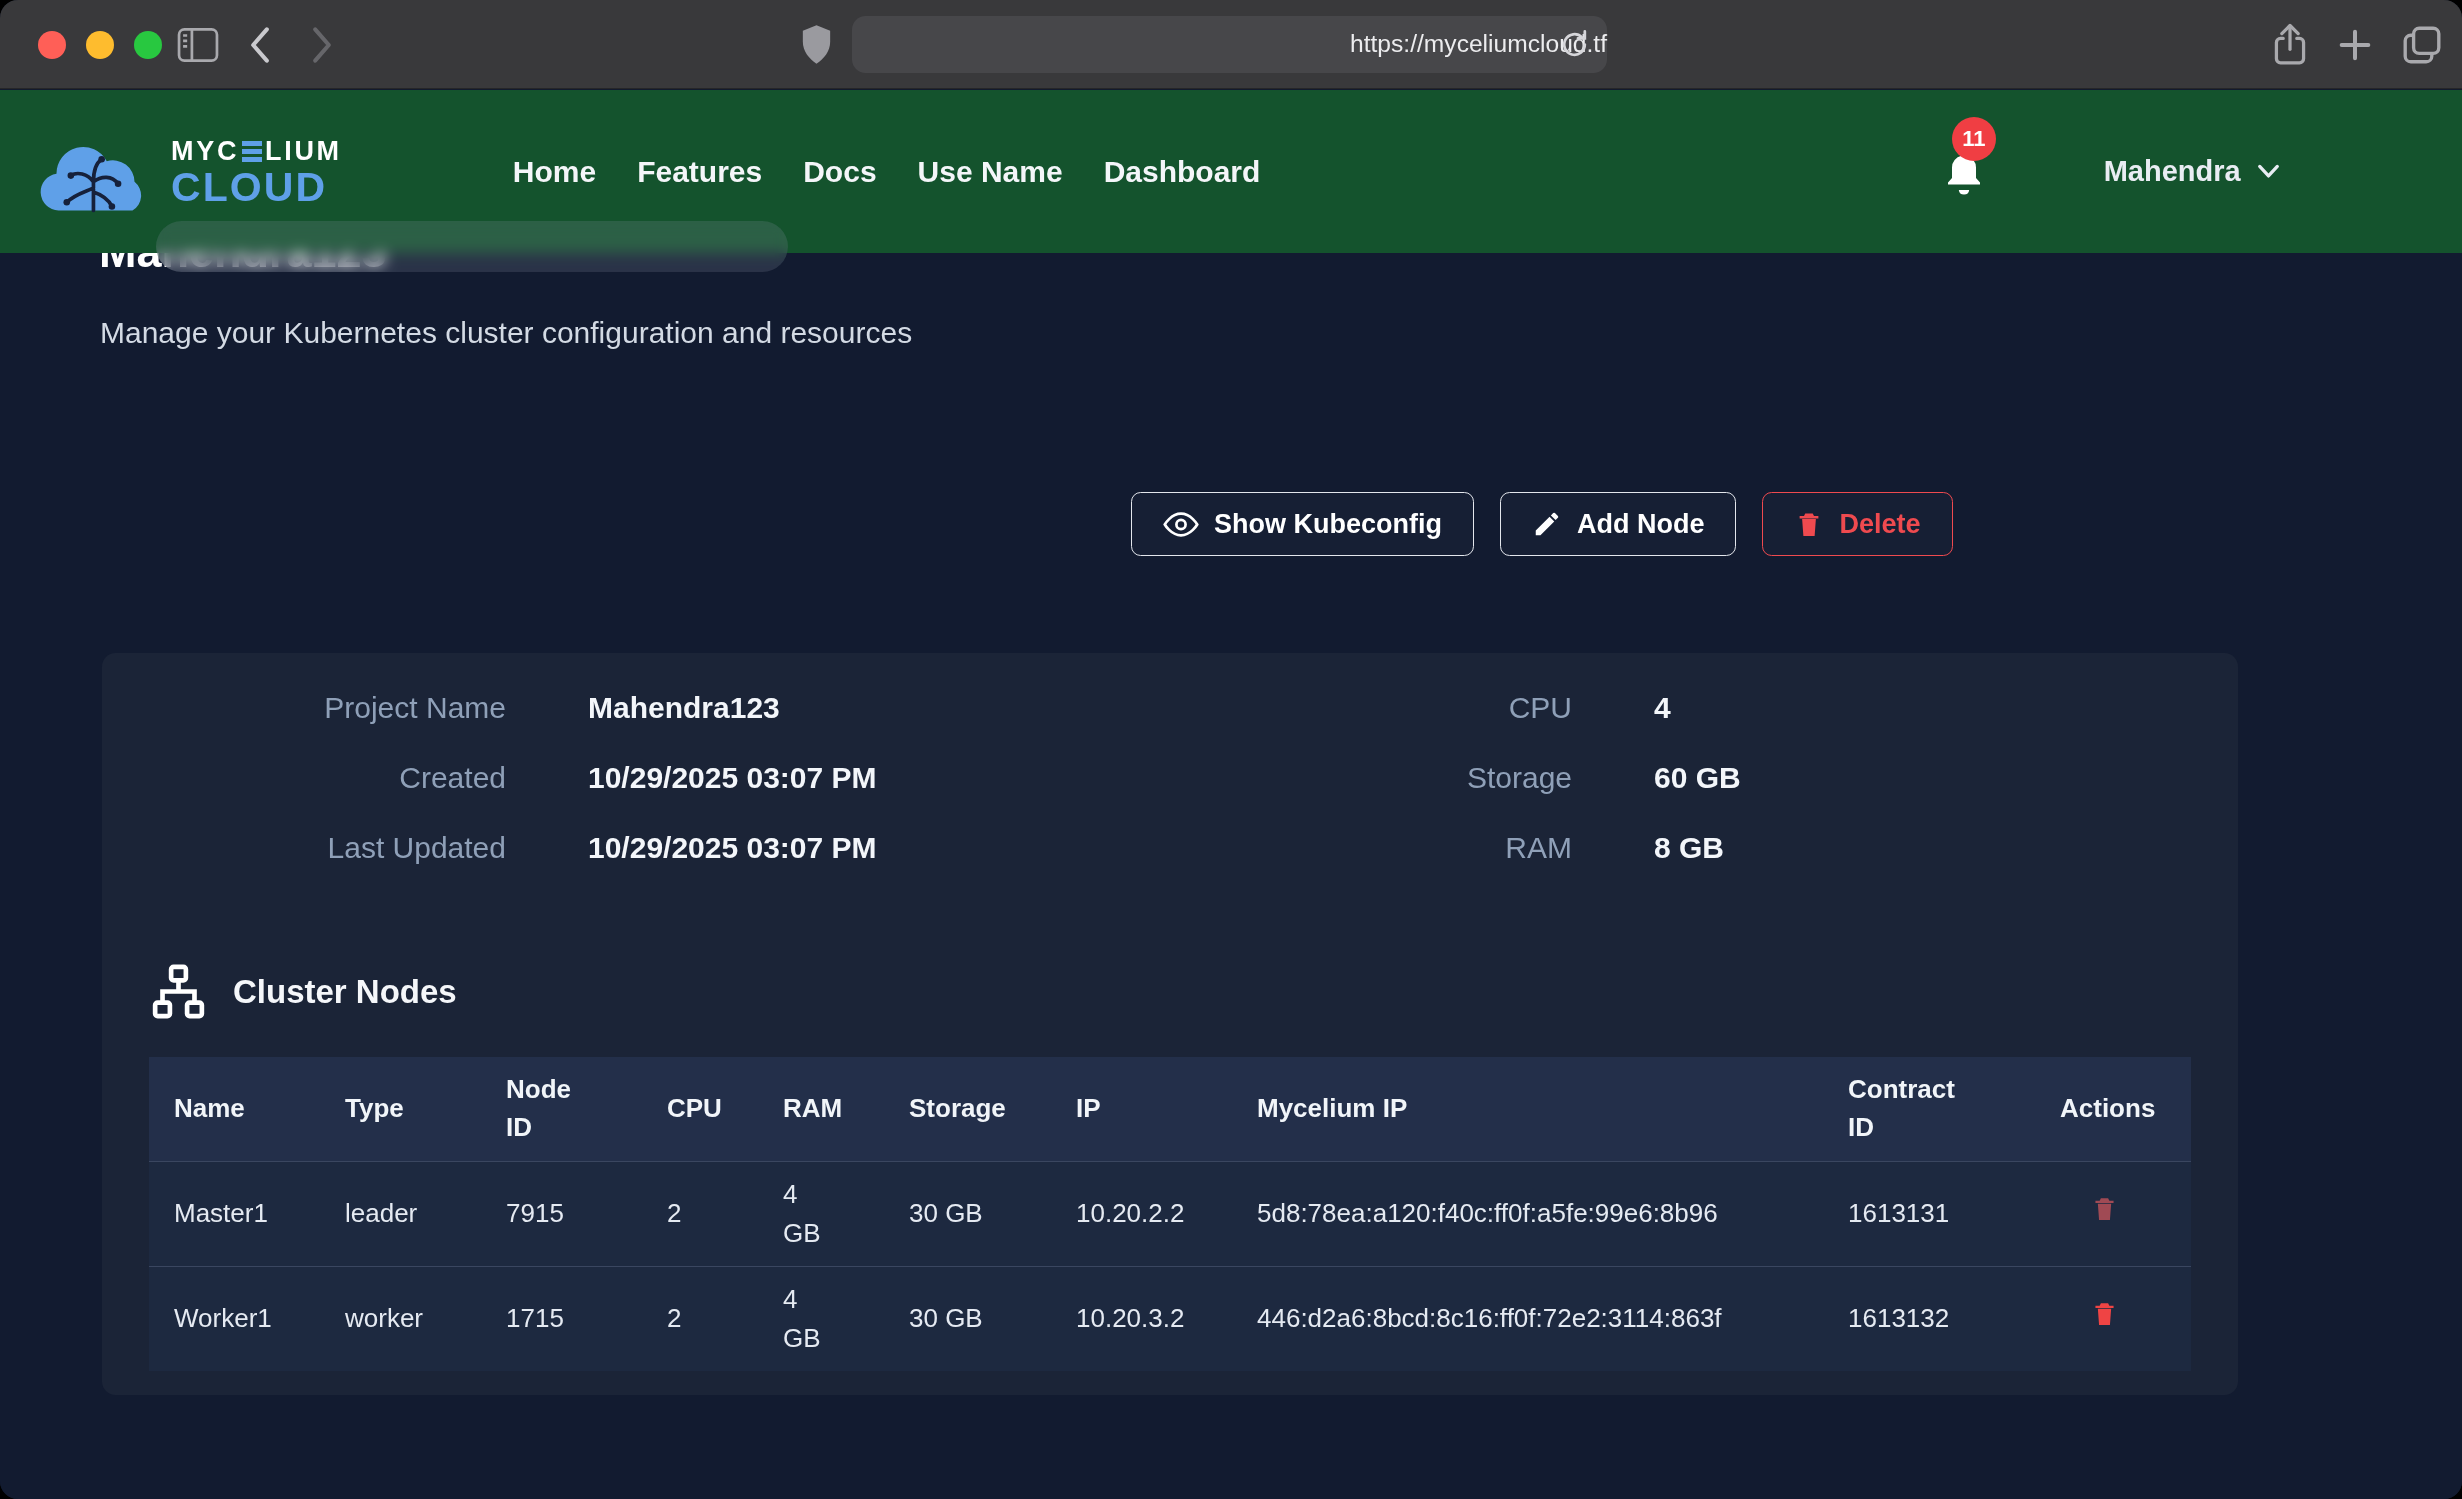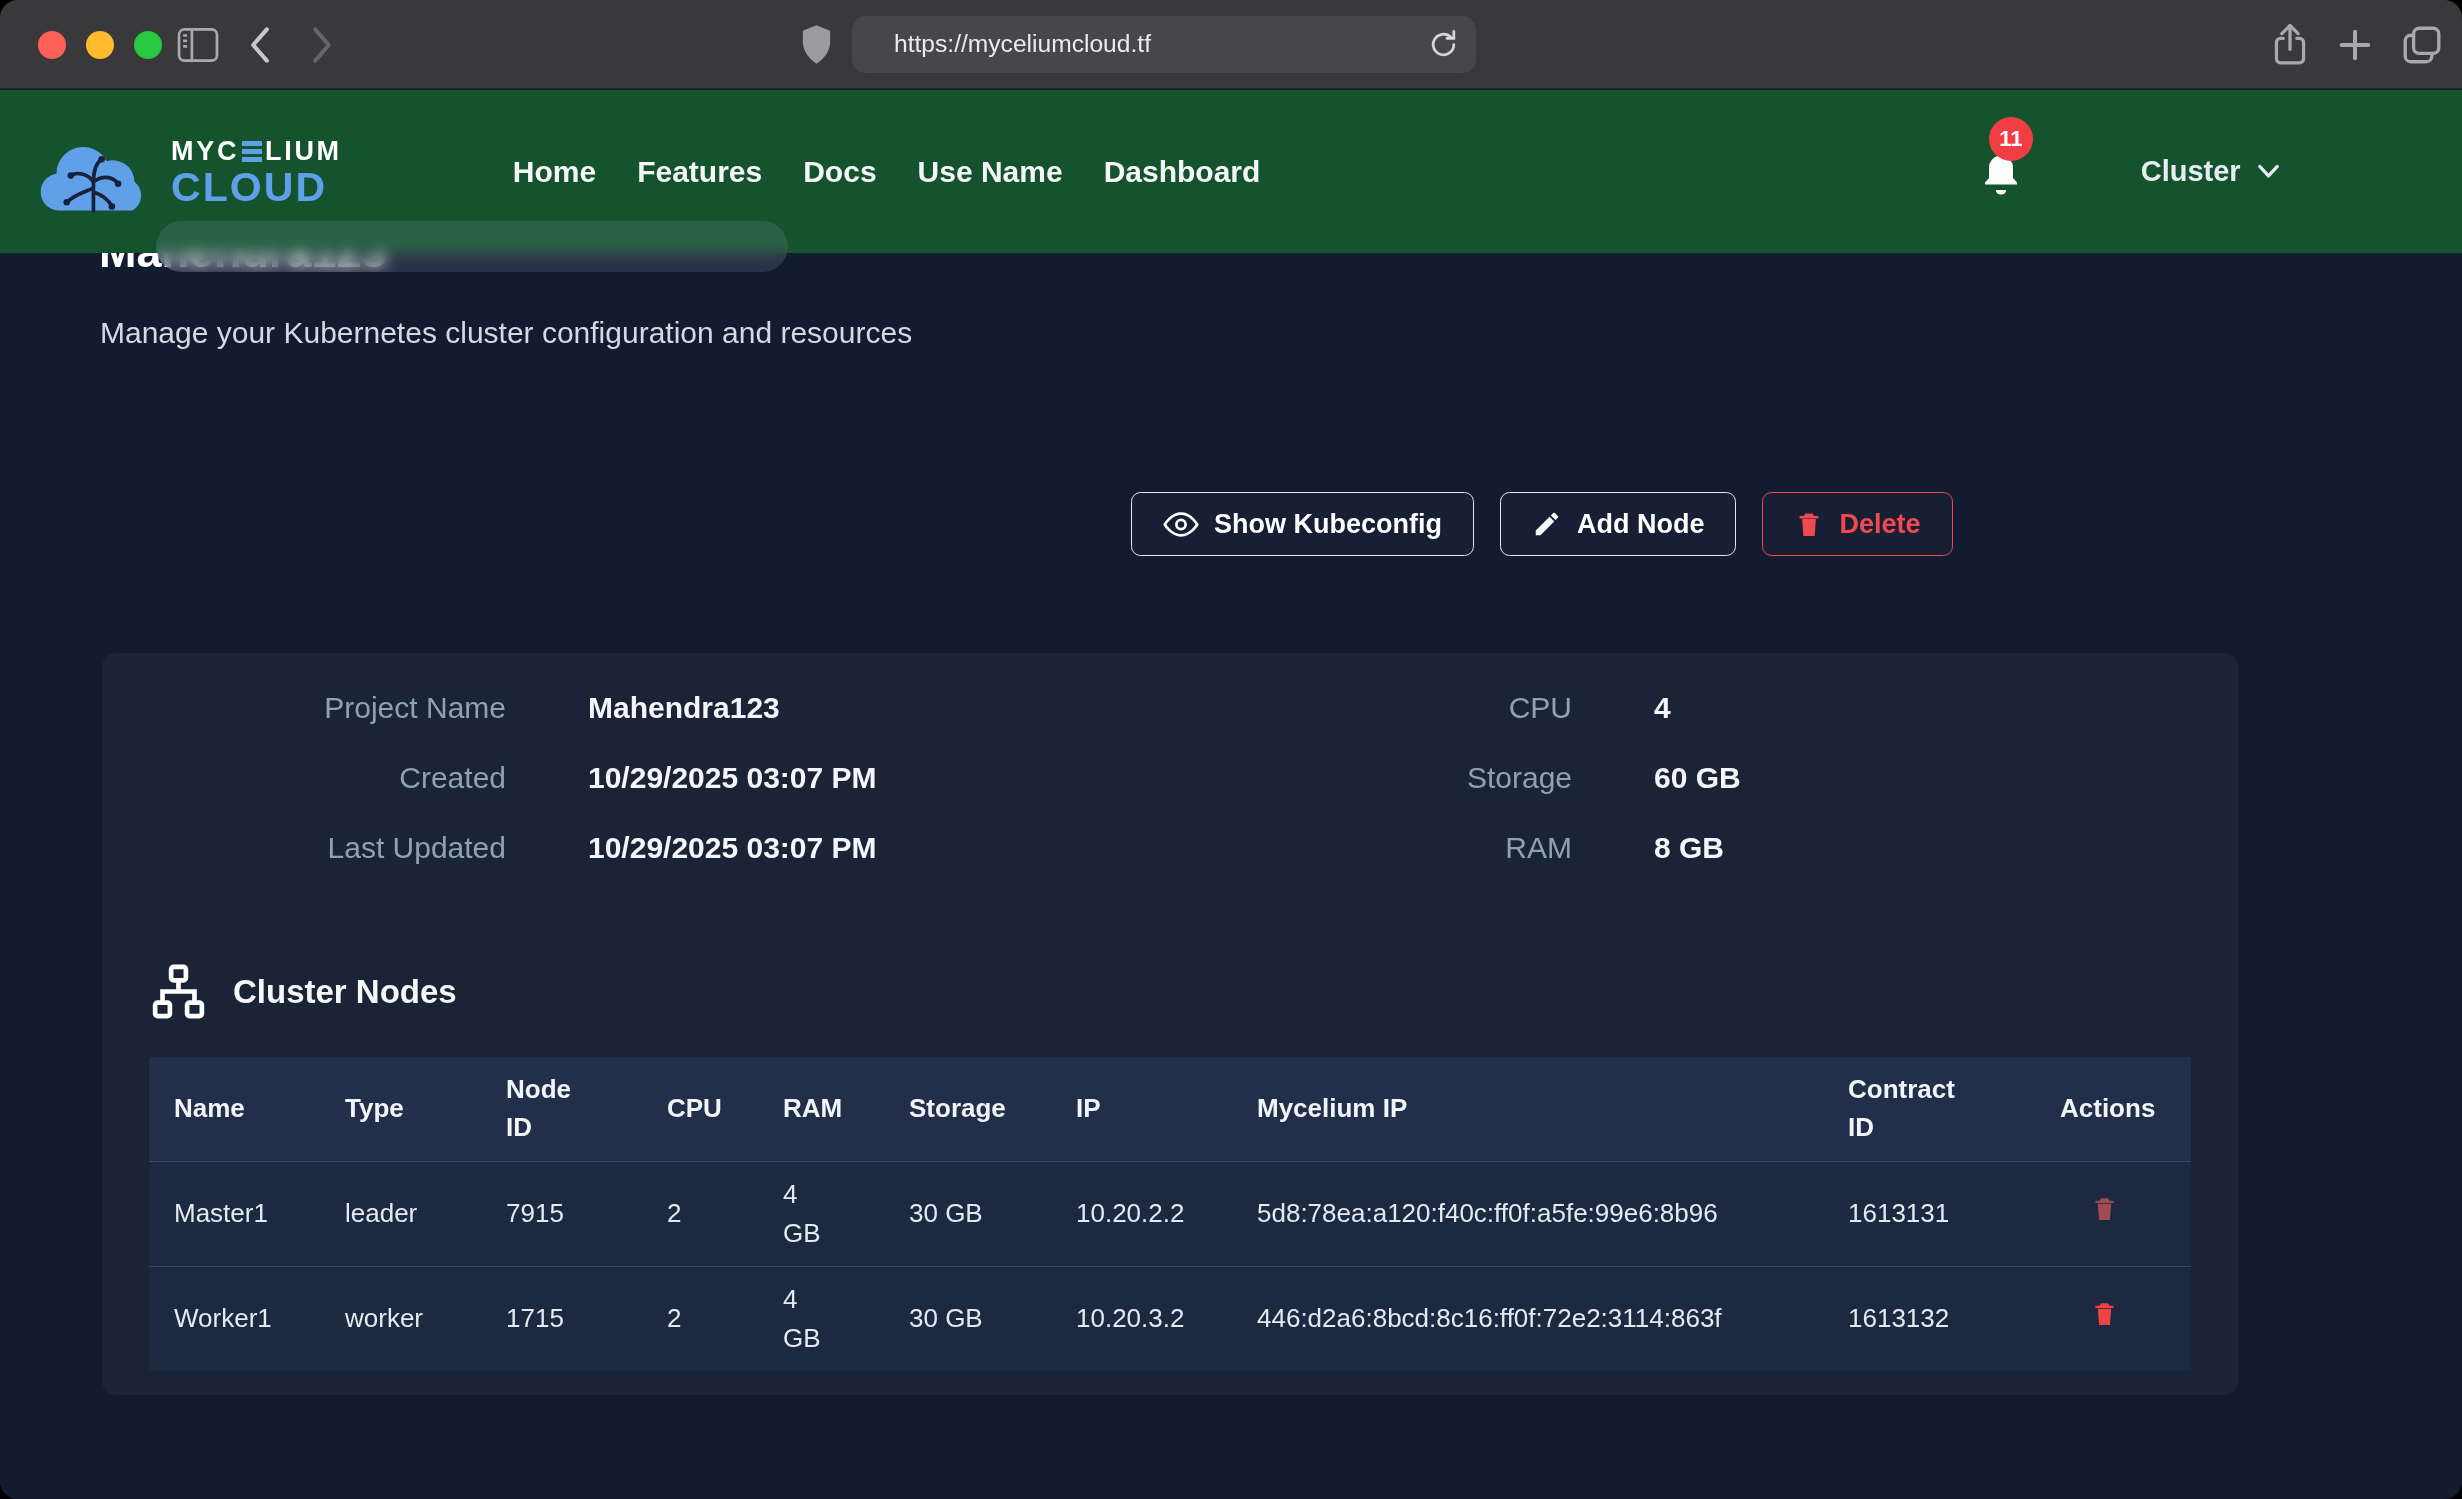--- a/index.html
+++ b/index.html
@@ -4,22 +4,22 @@
 <style>
   * { margin:0; padding:0; box-sizing:border-box; }
   html,body { background:#000; width:2462px; height:1499px; font-family:"Liberation Sans", sans-serif; }
   .window { position:relative; width:2462px; height:1499px; border-radius:18px; overflow:hidden; background:#121a2e; }
 
   
   .titlebar { position:absolute; top:0; left:0; width:100%; height:89px; background:#39393b; border-bottom:1.4px solid #262628; }
   .traffic { position:absolute; top:31px; left:38px; display:flex; gap:20px; }
   .light { width:28px; height:28px; border-radius:50%; }
   .tool-ic { position:absolute; top:0; height:89px; display:flex; align-items:center; justify-content:center; color:#a9a9ad; }
-  .urlbar { position:absolute; top:15.7px; left:852px; width:624px; height:57px; background:#47474a; border-radius:13.7px;
-            display:flex; align-items:center; justify-content:flex-start;padding-left:42px; }
+  .urlbar { position:absolute; top:15.7px; left:852px; width:755px; height:57px; background:#47474a; border-radius:13.7px;
+            display:flex; align-items:center; justify-content:flex-end; }
   .urlbar .url { color:#ececee; font-size:24.6px; }
   .urlbar .reload { position:absolute; right:16.4px; top:12.3px; }
 
   
   .page { position:absolute; top:90px; left:0; width:2462px; height:1409px; background:#121b30; overflow:hidden; }
 
   .navbar { position:absolute; top:0; left:0; width:100%; height:163px; background:#14532d; z-index:3;
             display:flex; align-items:center; padding:0 38px; }
   .logo { display:flex; align-items:center; gap:18px; }
   .logo-text .l1 { font-size:27px; font-weight:700; color:#fff; letter-spacing:2.7px; display:flex; align-items:center; }
@@ -173,21 +173,21 @@
       </nav>
 
       <div class="nav-right">
         <div class="bellwrap">
           <div class="badge">11</div>
           <svg width="48" height="55" viewBox="0 0 24 26">
             <path d="M12 24.5a2.6 2.6 0 0 0 2.6-2.3H9.4A2.6 2.6 0 0 0 12 24.5zM20 18.5v1H4v-1l2-2.3V11a6 6 0 0 1 4.7-5.9V4.2a1.3 1.3 0 1 1 2.6 0v0.9A6 6 0 0 1 18 11v5.2l2 2.3z" fill="#ffffff"></path>
           </svg>
         </div>
         <div class="usermenu">
-          <span>Cluster</span>
+          <span>Mahendra</span>
           <svg width="23" height="16.4" viewBox="0 0 17 12" fill="none" stroke="#e9edf3" stroke-width="2.4" stroke-linecap="round" stroke-linejoin="round">
             <polyline points="2,2.5 8.5,9.5 15,2.5"></polyline>
           </svg>
         </div>
       </div>
     </div>
 
     <h1 class="page-title">Mahendra123</h1>
     <div class="smudge"></div>
     <p class="subtitle">Manage your Kubernetes cluster configuration and resources</p>

